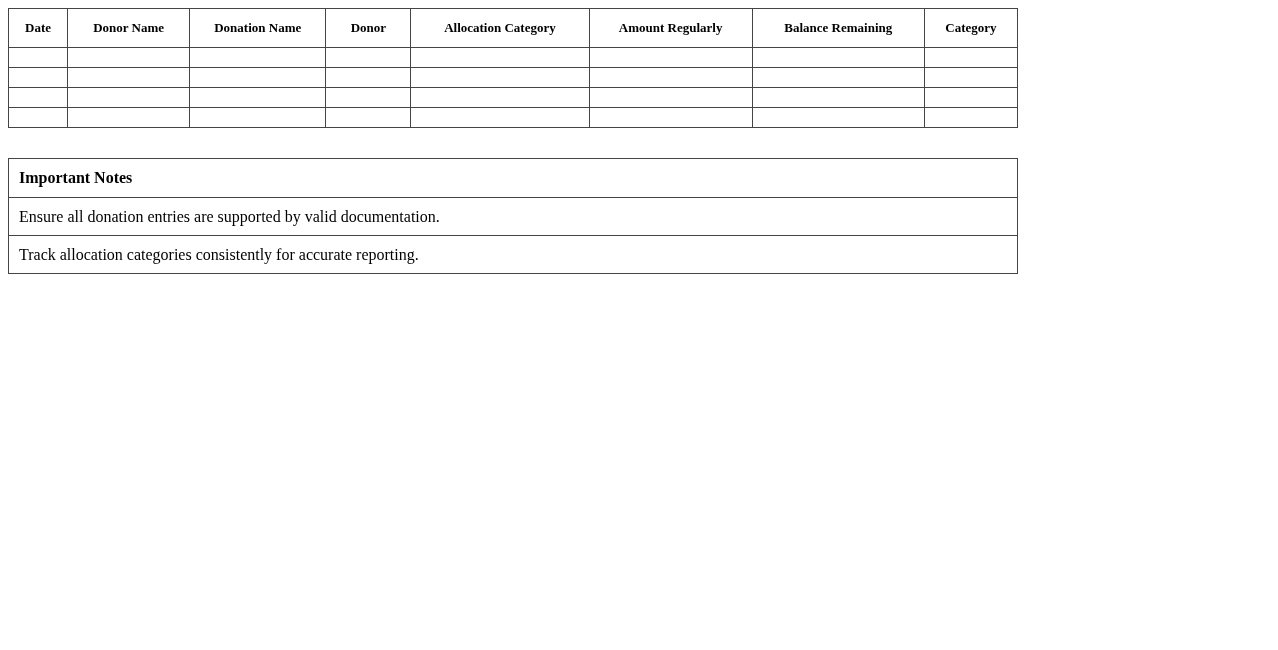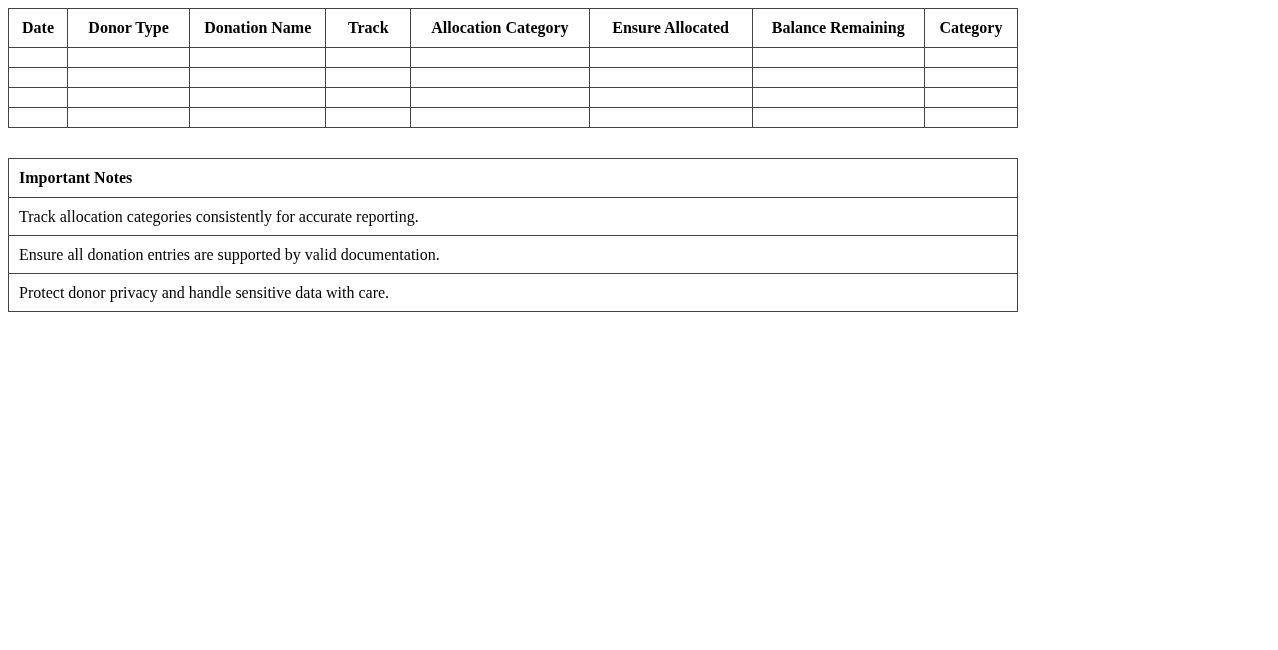--- a/index.html
+++ b/index.html
@@ -26,21 +26,21 @@
     overflow: hidden;
     white-space: nowrap;
     box-sizing: border-box;
   }
 
   
   .donation-table {
     width: 1010px;
   }
   .donation-table th {
-    font-size: 16px;
+    font-size: 13px;
     font-weight: bold;
     text-align: center;
     height: 39px;
     padding: 0 2px;
   }
   .donation-table td.empty-cell {
     height: 20px;
     font-size: 16px;
   }
   .col-date      { width: 59px;  }
@@ -81,25 +81,25 @@
     <col class="col-type">
     <col class="col-amount">
     <col class="col-category">
     <col class="col-allocated">
     <col class="col-balance">
     <col class="col-remarks">
   </colgroup>
   <thead>
     <tr>
       <th>Date</th>
-      <th>Donor Type</th>
+      <th>Donor Name</th>
       <th>Donation Name</th>
-      <th>Track</th>
+      <th>Donor</th>
       <th>Allocation Category</th>
-      <th>Ensure Allocated</th>
+      <th>Amount Regularly</th>
       <th>Balance Remaining</th>
       <th>Category</th>
     </tr>
   </thead>
   <tbody>
     <tr>
       <td class="empty-cell"></td>
       <td class="empty-cell"></td>
       <td class="empty-cell"></td>
       <td class="empty-cell"></td>
@@ -142,22 +142,19 @@
 </table>
 
 <table class="notes-table">
   <thead>
     <tr>
       <th class="notes-title-cell">Important Notes</th>
     </tr>
   </thead>
   <tbody>
     <tr>
-      <td class="note-cell">Track allocation categories consistently for accurate reporting.</td>
-    </tr>
-    <tr>
       <td class="note-cell">Ensure all donation entries are supported by valid documentation.</td>
     </tr>
     <tr>
-      <td class="note-cell">Protect donor privacy and handle sensitive data with care.</td>
+      <td class="note-cell">Track allocation categories consistently for accurate reporting.</td>
     </tr>
   </tbody>
 </table>
 
 </body></html>

